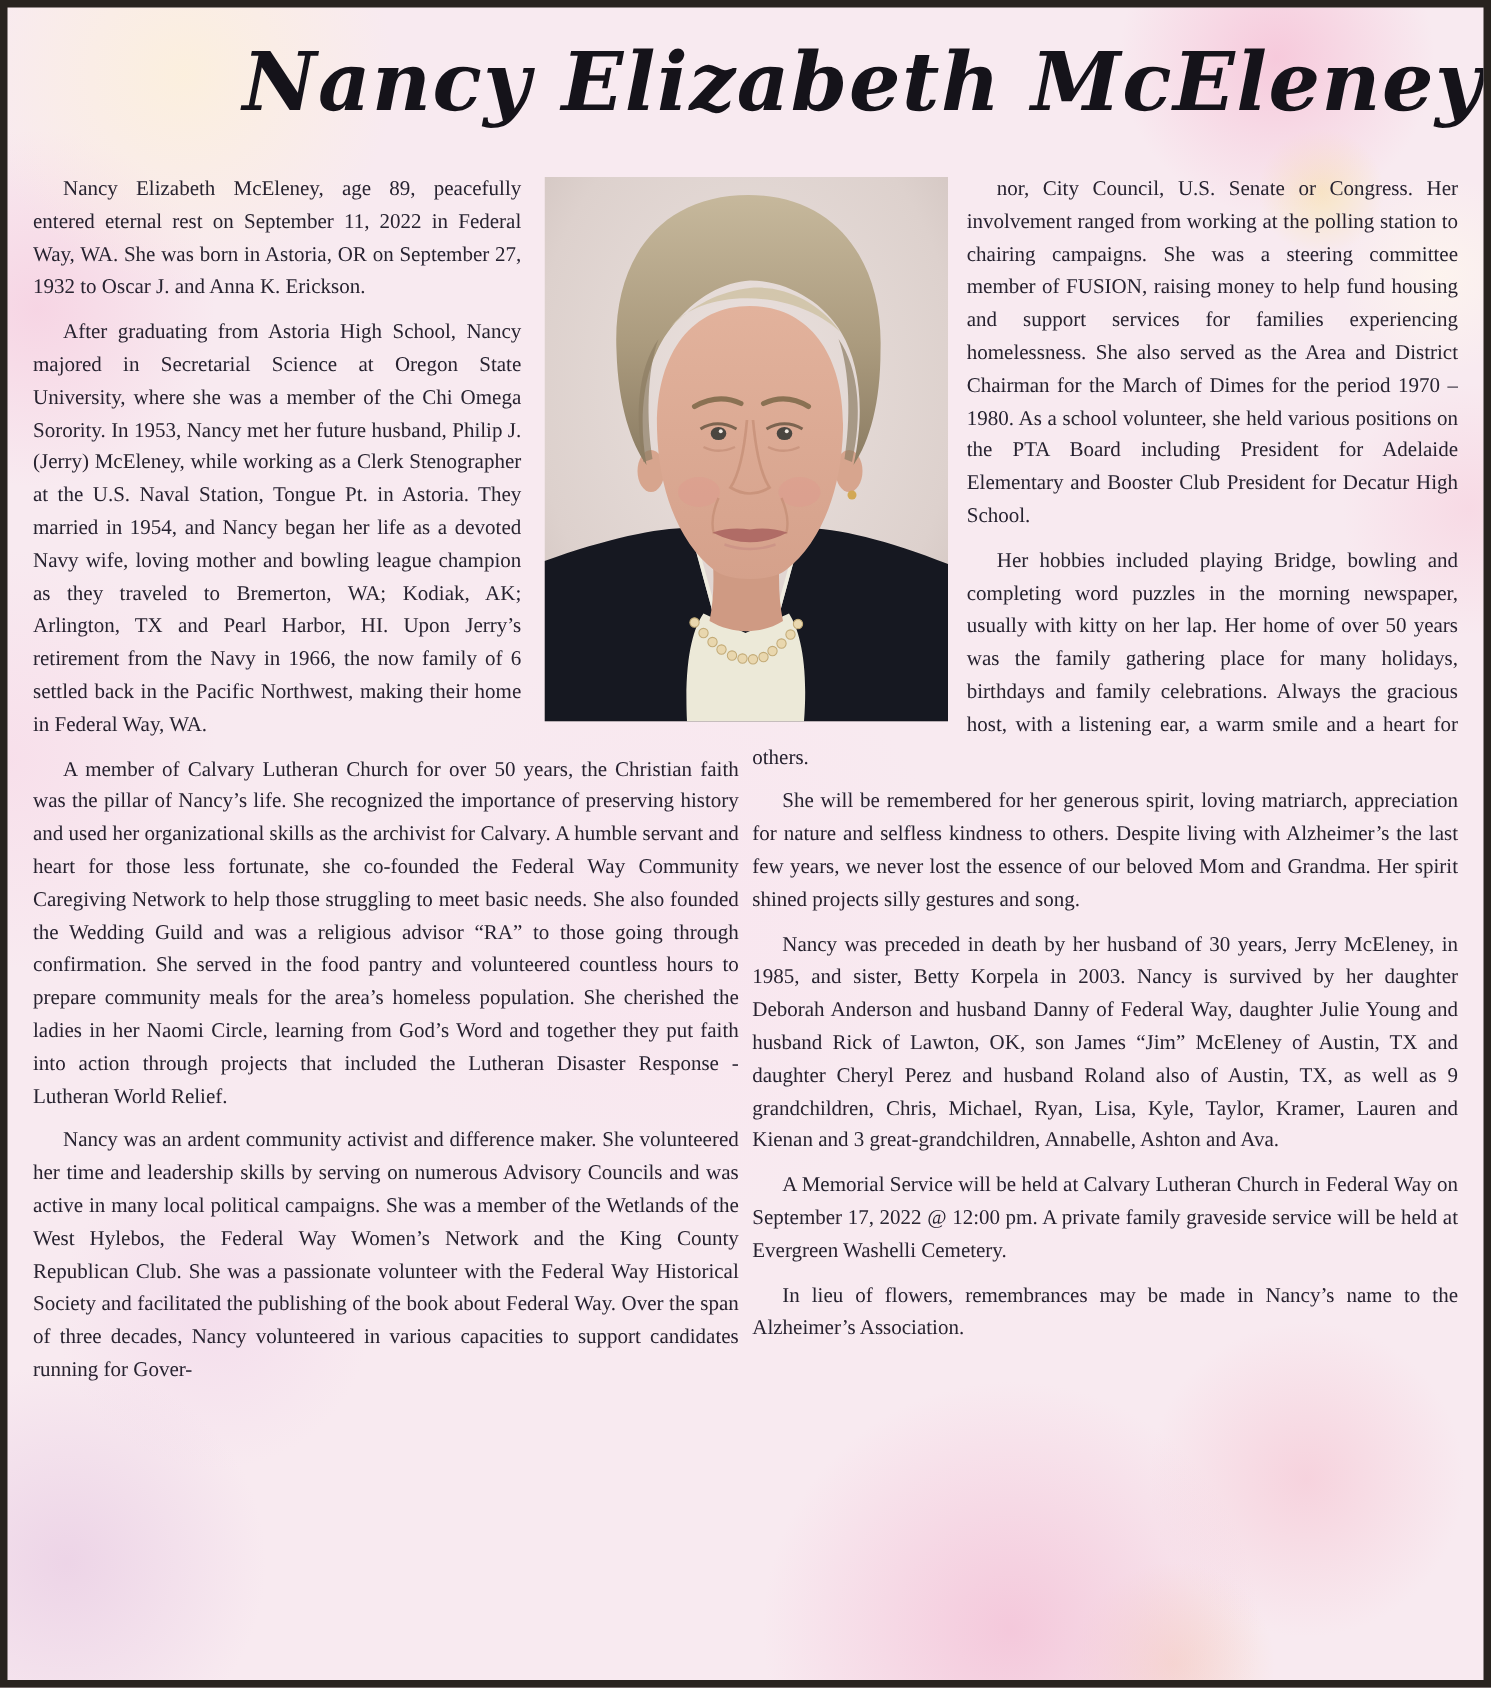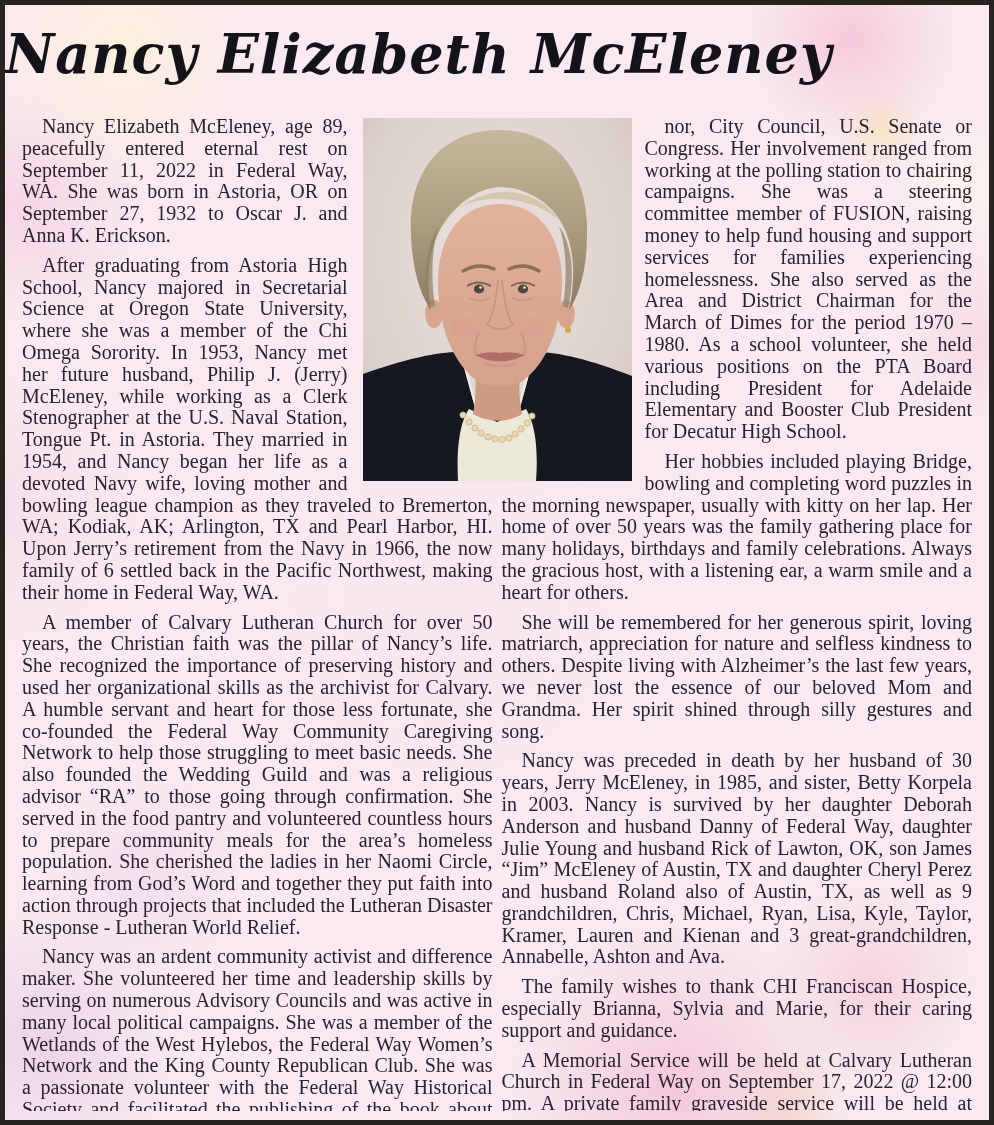--- a/index.html
+++ b/index.html
@@ -21,41 +21,41 @@
       radial-gradient(circle 200px at 0% 45%, rgba(247,216,231,.6) 0%, rgba(247,216,231,0) 70%),
       radial-gradient(circle 190px at 4% 93%, rgba(233,205,228,.75) 0%, rgba(233,205,228,0) 70%),
       radial-gradient(circle 150px at 14% 78%, rgba(241,214,234,.6) 0%, rgba(241,214,234,0) 70%),
       radial-gradient(circle 230px at 68% 97%, rgba(243,192,214,.8) 0%, rgba(243,192,214,0) 72%),
       radial-gradient(circle 150px at 88% 88%, rgba(246,205,217,.8) 0%, rgba(246,205,217,0) 70%),
       radial-gradient(circle 90px at 79% 99%, rgba(246,216,200,.8) 0%, rgba(246,216,200,0) 75%),
       radial-gradient(circle 260px at 45% 55%, rgba(249,226,238,.5) 0%, rgba(249,226,238,0) 75%);
   }
   .title{
     margin:17px 0 0 0;
-    text-align:left;
+    text-align:right;
     font-family:"DejaVu Serif","Liberation Serif",serif;
     font-style:italic;
     font-weight:600;
     font-size:54px;
     line-height:64px;
     letter-spacing:1px;
     color:#15131a;
   }
   .columns{
     position:relative;
     margin:30px 17px 0 17px;
     height:995px;
     display:flex;
     gap:9px;
     overflow:hidden;
   }
   .col{
     flex:1 1 0;
     text-align:justify;
-    font-size:20px;
+    font-size:14px;
     line-height:21.8px;
     color:#272330;
   }
   .col p{margin:0 0 8px 0;text-indent:20px;}
   .spacer-right{float:right;width:139px;height:372px;margin-left:6px;}
   .spacer-left{float:left;width:137px;height:372px;margin-right:6px;}
   .photo{
     position:absolute;
     left:341px;top:2px;
     width:269px;height:363px;
@@ -77,23 +77,22 @@
       <p>Nancy Elizabeth McEleney, age 89, peacefully entered eternal rest on September 11, 2022 in Federal Way, WA. She was born in Astoria, OR on September 27, 1932 to Oscar J. and Anna K. Erickson.</p>
       <p>After graduating from Astoria High School, Nancy majored in Secretarial Science at Oregon State University, where she was a member of the Chi Omega Sorority. In 1953, Nancy met her future husband, Philip J. (Jerry) McEleney, while working as a Clerk Stenographer at the U.S. Naval Station, Tongue Pt. in Astoria. They married in 1954, and Nancy began her life as a devoted Navy wife, loving mother and bowling league champion as they traveled to Bremerton, WA; Kodiak, AK; Arlington, TX and Pearl Harbor, HI. Upon Jerry’s retirement from the Navy in 1966, the now family of 6 settled back in the Pacific Northwest, making their home in Federal Way, WA.</p>
       <p>A member of Calvary Lutheran Church for over 50 years, the Christian faith was the pillar of Nancy’s life. She recognized the importance of preserving history and used her organizational skills as the archivist for Calvary.  A humble servant and heart for those less fortunate, she co-founded the Federal Way Community Caregiving Network to help those struggling to meet basic needs. She also founded the Wedding Guild and was a religious advisor “RA” to those going through confirmation. She served in the food pantry and volunteered countless hours to prepare community meals for the area’s homeless population. She cherished the ladies in her Naomi Circle, learning from God’s Word and together they put faith into action through projects that included the Lutheran Disaster Response - Lutheran World Relief.</p>
       <p>Nancy was an ardent community activist and difference maker. She volunteered her time and leadership skills by serving on numerous Advisory Councils and was active in many local political campaigns. She was a member of the Wetlands of the West Hylebos, the Federal Way Women’s Network and the King County Republican Club. She was a passionate volunteer with the Federal Way Historical Society and facilitated the publishing of the book about Federal Way. Over the span of three decades, Nancy volunteered in various capacities to support candidates running for Gover-</p>
     </div>
 
     <div class="col">
       <div class="spacer-left"></div>
       <p>nor, City Council, U.S. Senate or Congress. Her involvement ranged from working at the polling station to chairing campaigns. She was a steering committee member of FUSION, raising money to help fund housing and support services for families experiencing homelessness. She also served as the Area and District Chairman for the March of Dimes for the period 1970 – 1980. As a school volunteer, she held various positions on the PTA Board including President for Adelaide Elementary and Booster Club President for Decatur High School.</p>
       <p>Her hobbies included playing Bridge, bowling and completing word puzzles in the morning newspaper, usually with kitty on her lap. Her home of over 50 years was the family gathering place for many holidays, birthdays and family celebrations. Always the gracious host, with a listening ear, a warm smile and a heart for others.</p>
-      <p>She will be remembered for her generous spirit, loving matriarch, appreciation for nature and selfless kindness to others. Despite living with Alzheimer’s the last few years, we never lost the essence of our beloved Mom and Grandma. Her spirit shined through silly gestures and song.</p>
+      <p>She will be remembered for her generous spirit, loving matriarch, appreciation for nature and selfless kindness to others. Despite living with Alzheimer’s the last few years, we never lost the essence of our beloved Mom and Grandma. Her spirit shined projects silly gestures and song.</p>
       <p>Nancy was preceded in death by her husband of 30 years, Jerry McEleney, in 1985, and sister, Betty Korpela in 2003. Nancy is survived by her daughter Deborah Anderson and husband Danny of Federal Way, daughter Julie Young and husband Rick of Lawton, OK, son James “Jim” McEleney of Austin, TX and daughter Cheryl Perez and husband Roland also of Austin, TX, as well as 9 grandchildren, Chris, Michael, Ryan, Lisa, Kyle, Taylor, Kramer, Lauren and Kienan and 3 great-grandchildren, Annabelle, Ashton and Ava.</p>
-      <p>The family wishes to thank CHI Franciscan Hospice, especially Brianna, Sylvia and Marie, for their caring support and guidance.</p>
       <p>A Memorial Service will be held at Calvary Lutheran Church in Federal Way on September 17, 2022 @ 12:00 pm. A private family graveside service will be held at Evergreen Washelli Cemetery.</p>
       <p>In lieu of flowers, remembrances may be made in Nancy’s name to the Alzheimer’s Association.</p>
     </div>
 
     <figure class="photo">
       <svg viewBox="0 0 269 363" xmlns="http://www.w3.org/2000/svg">
         <defs>
           <radialGradient id="bgG" cx="50%" cy="38%" r="75%">
             <stop offset="0%" stop-color="#eae1de"></stop>
             <stop offset="70%" stop-color="#ddd1cd"></stop>

